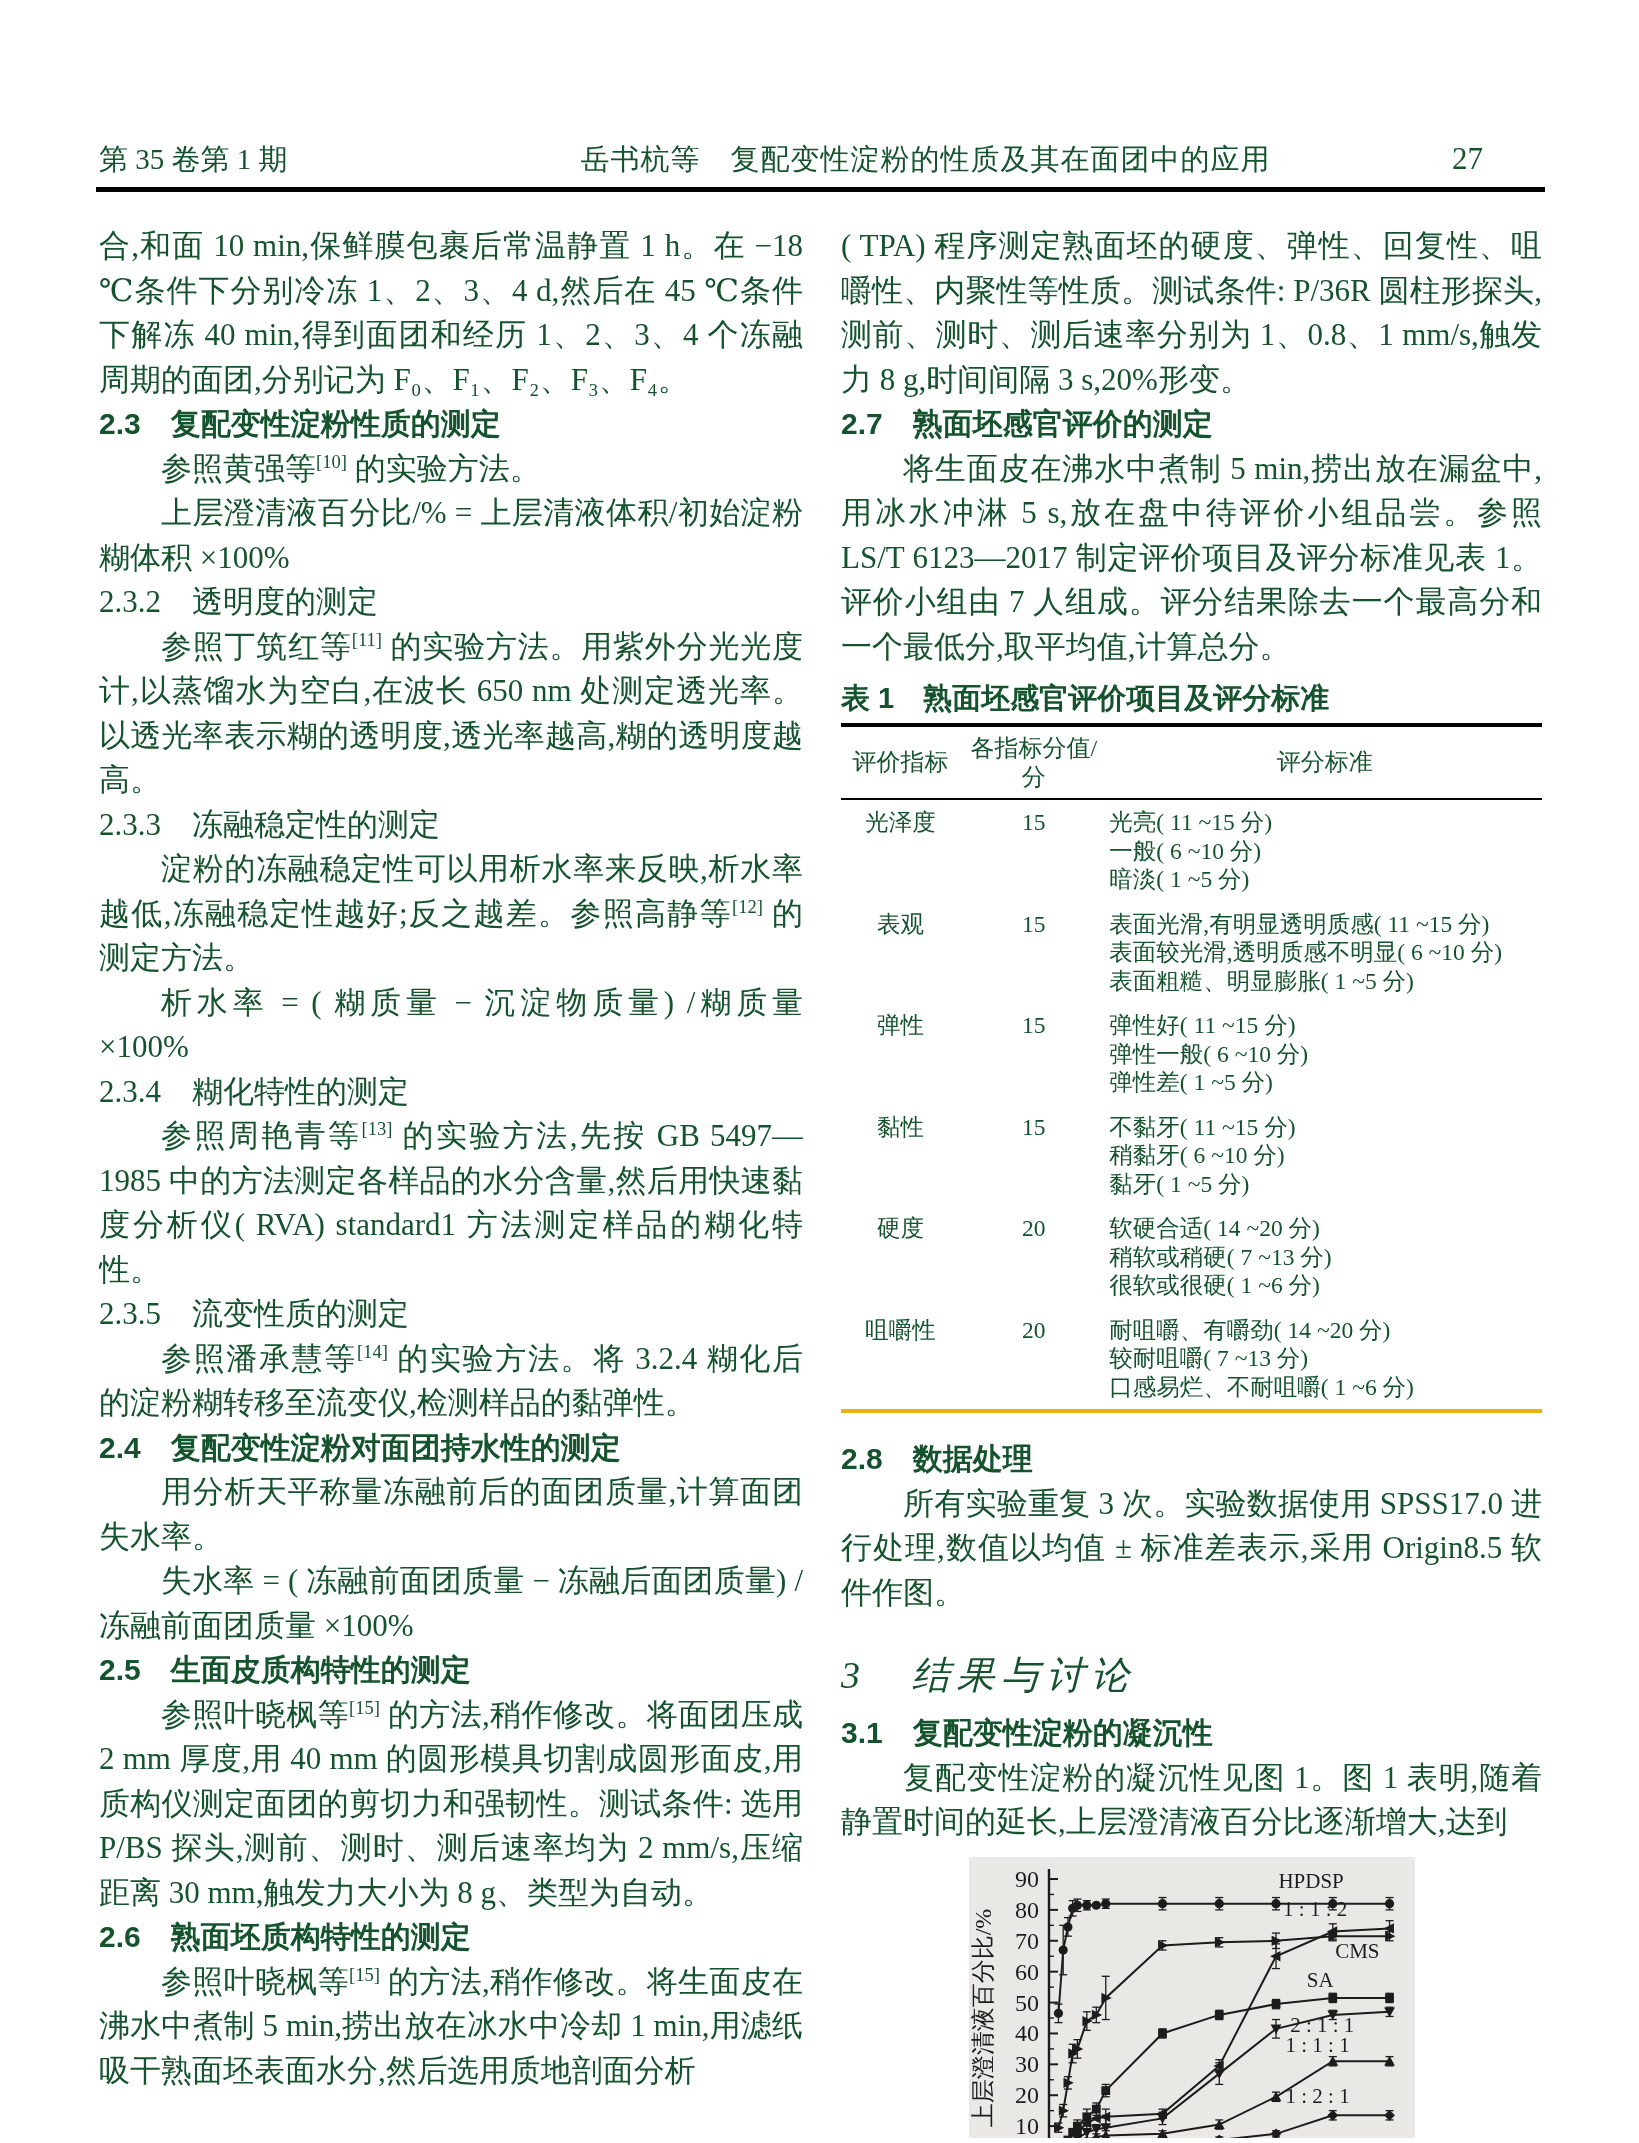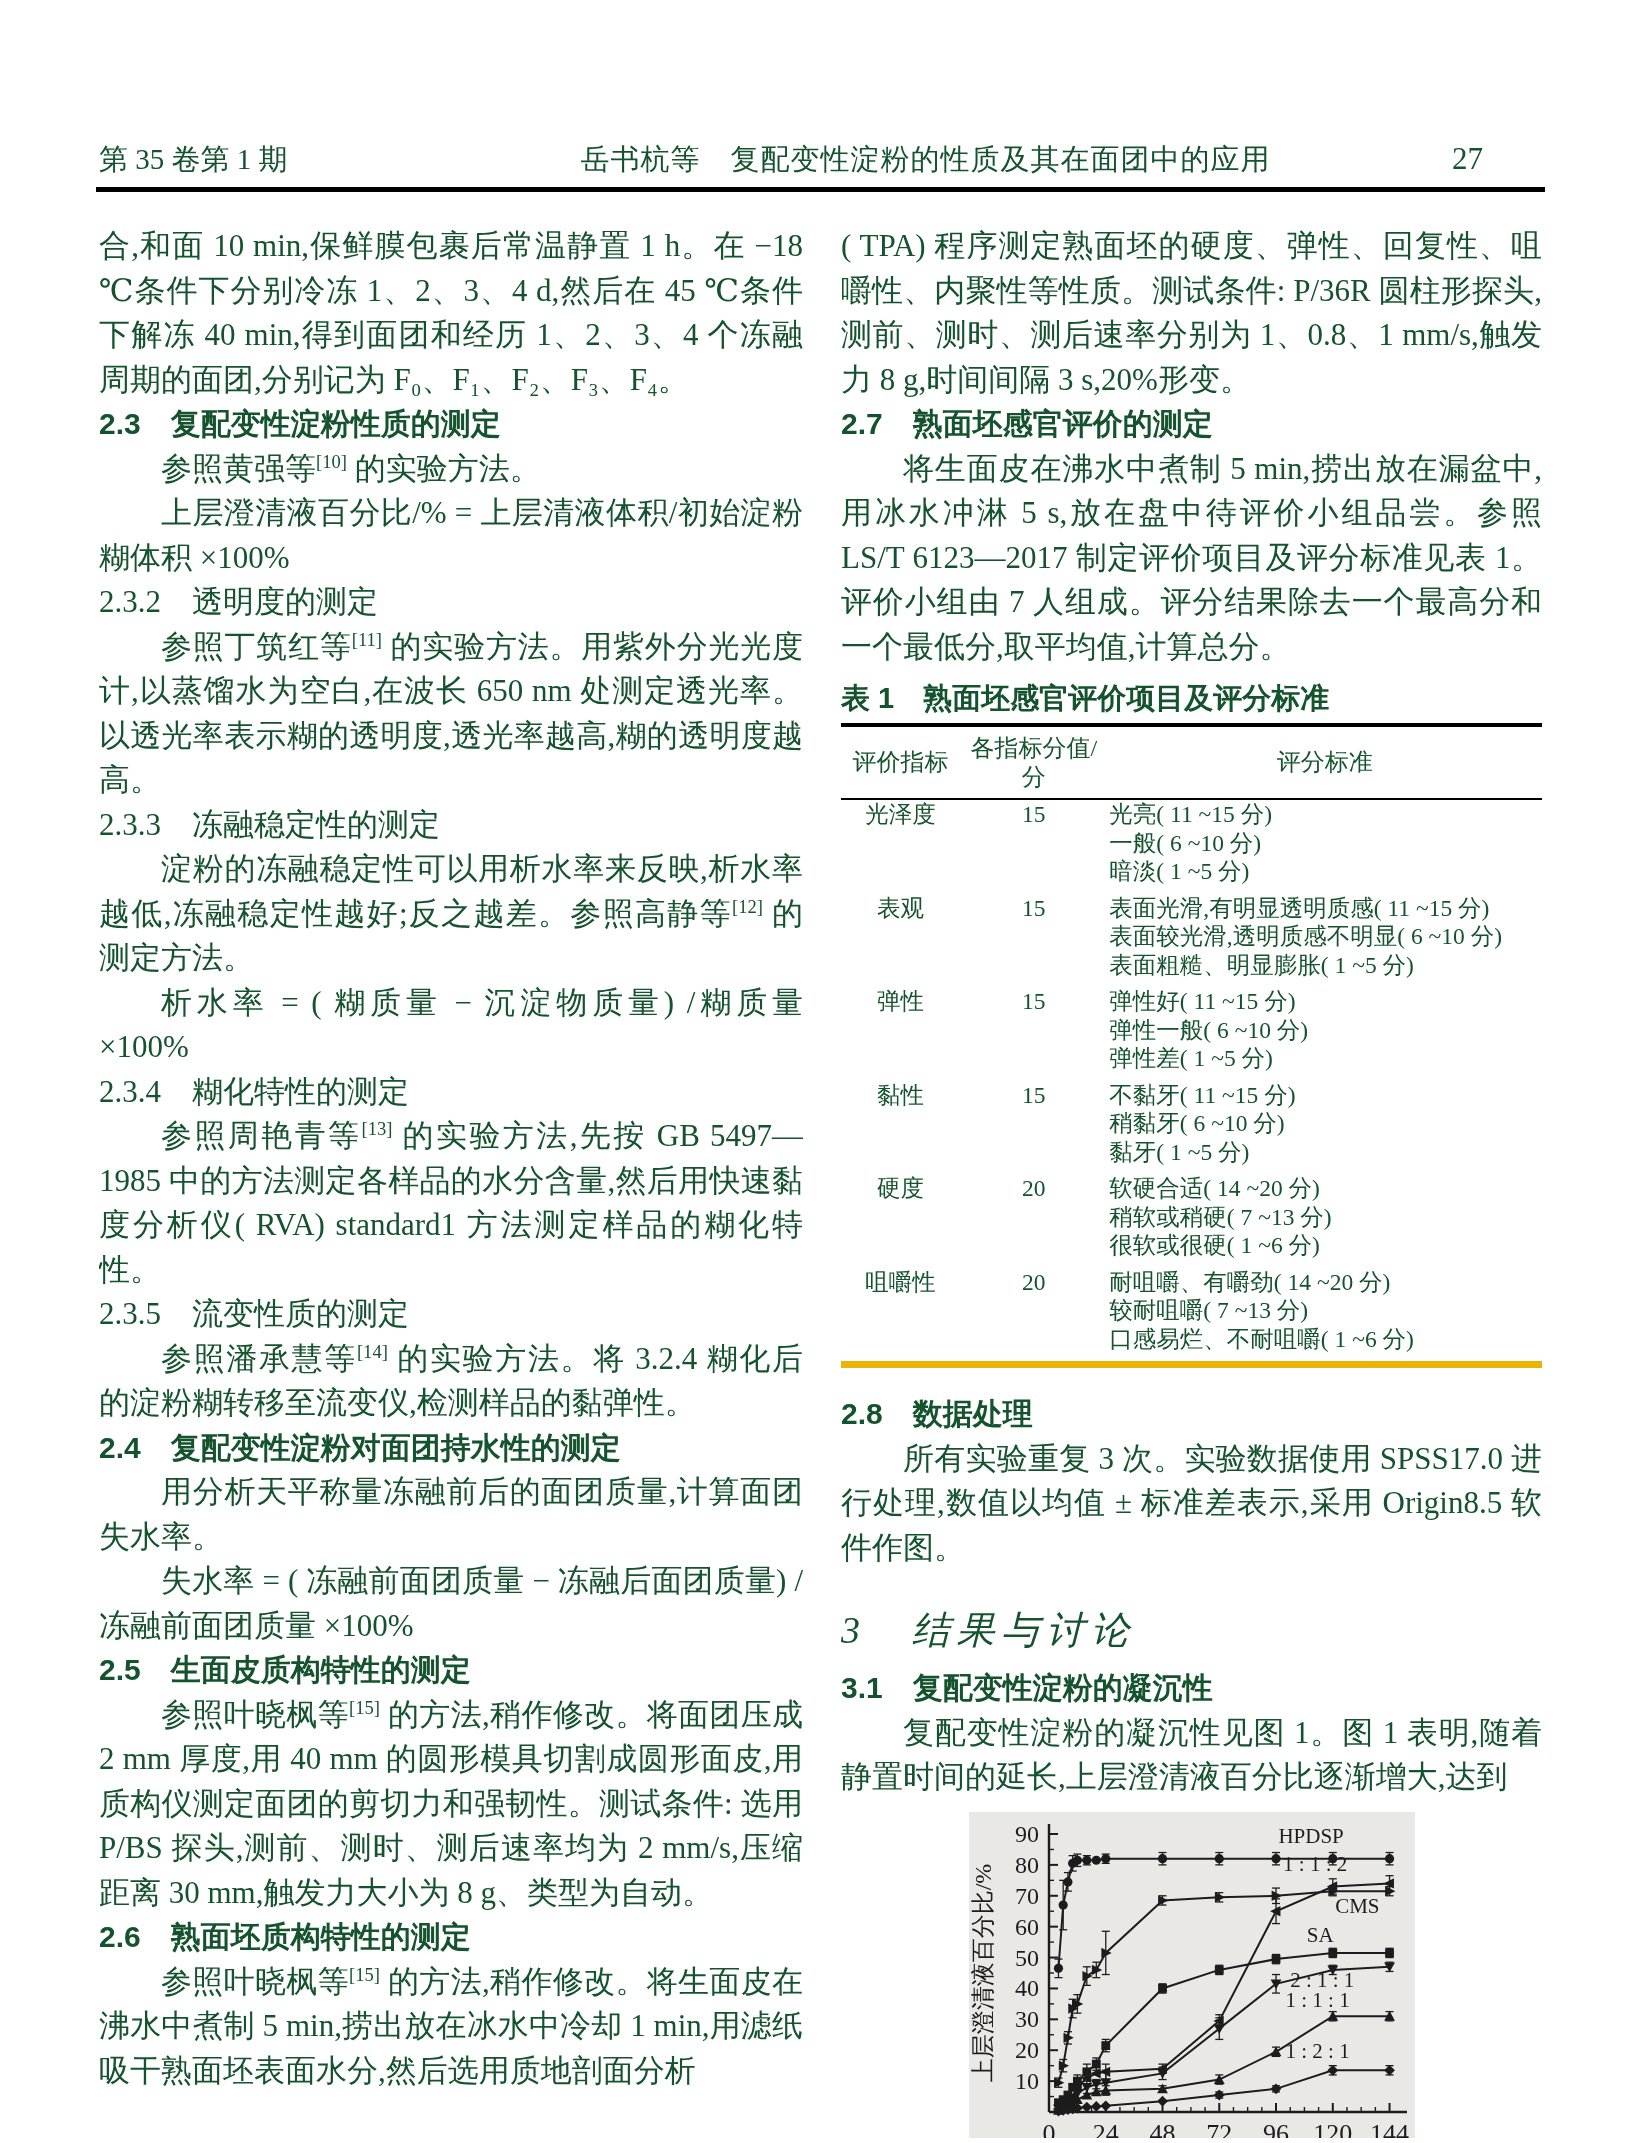--- a/index.html
+++ b/index.html
@@ -17,24 +17,24 @@
   p.cont{text-indent:0;}
   .h3{margin:0;font-family:"Liberation Sans","DejaVu Sans",sans-serif;font-weight:bold;
       font-size:30px;line-height:44.5px;}
   .h4{margin:0;font-size:31px;line-height:44.5px;font-weight:normal;}
   .h1{margin:34px 0 10px;font-size:38px;line-height:52px;font-weight:normal;letter-spacing:0.18em;font-style:italic;}
   sup{font-size:0.6em;line-height:0;}
   
   .tbl-wrap{margin:12px 0 24px;}
   .tbl-title{font-family:"Liberation Sans","DejaVu Sans",sans-serif;font-weight:bold;
              font-size:29px;line-height:34px;text-align:left;margin:10px 0 8px;}
-  table.sens{width:100%;border-collapse:collapse;border-top:4px solid #000;border-bottom:7px solid #eab308;
+  table.sens{width:100%;border-collapse:collapse;border-top:4px solid #000;border-bottom:4px solid #eab308;
              font-size:23.5px;line-height:28.5px;}
   table.sens th{font-weight:normal;font-size:24px;border-bottom:2.5px solid #000;padding:7px 2px;text-align:center;}
-  table.sens td{vertical-align:top;padding:0 2px 8px;margin-top:16px;}
+  table.sens td{vertical-align:top;padding:8px 2px 8px;margin-top:16px;}
   td.c1,td.c2{text-align:center;}
   td.c3{text-align:left;padding-left:6px;}
   
   figure.fig{margin:12px auto 0;width:446px;text-align:center;}
   .fig-scan{width:446px;height:378px;background:#e9e8e5;}
   svg text{font-family:"Liberation Serif","DejaVu Serif",serif;}
 </style>
 </head>
 <body>
 

